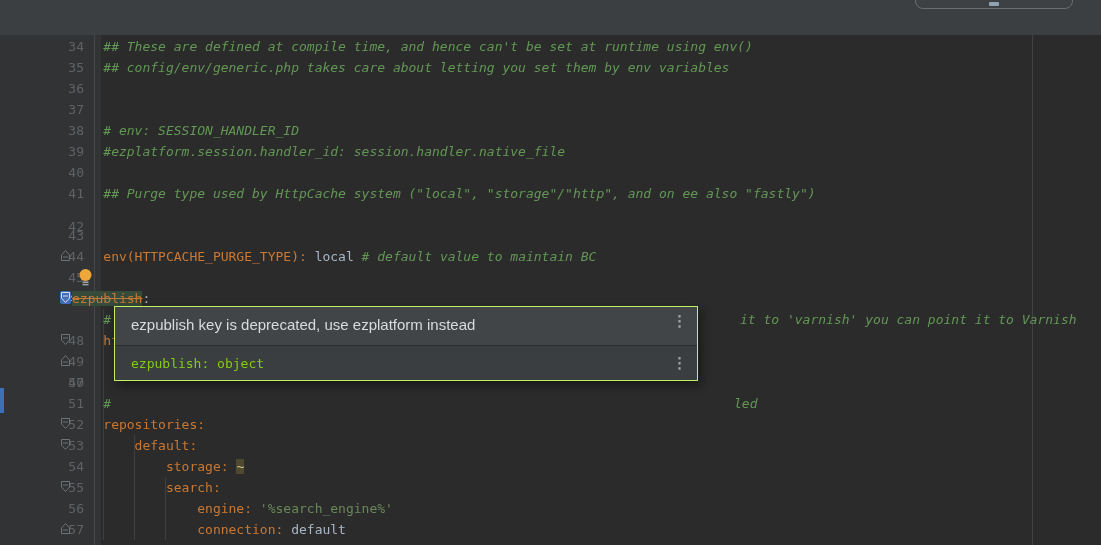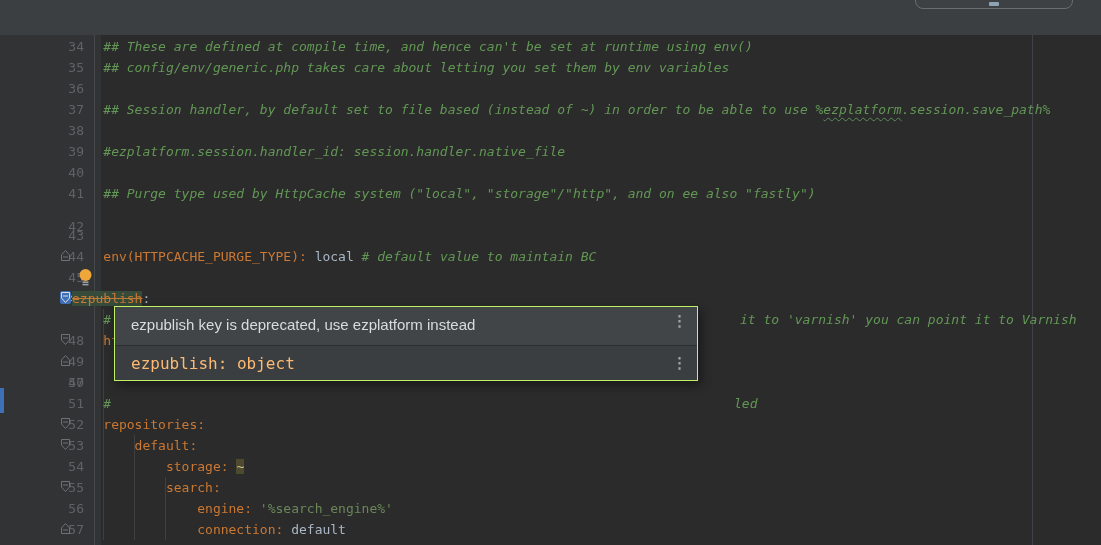--- a/index.html
+++ b/index.html
@@ -56,21 +56,21 @@
          box-shadow:3px 4px 10px rgba(0,0,0,.45);font-family:"Liberation Sans",sans-serif;box-sizing:border-box;}
   .popup-top{background:#414547;padding:7px 10px 5px 16px;}
   .popup-row1{display:flex;justify-content:space-between;align-items:flex-start;height:26px;
               color:#d8dcdf;font-size:15px;line-height:22px;}
   .popup-row2{display:flex;align-items:center;height:25px;font-size:15px;padding-right:6px;}
   .link{color:#4e9af5;cursor:pointer;}
   .shortcut{color:#7d8285;margin-left:14px;}
   .more{margin-left:auto;}
   .popup-bottom{background:#3a3e40;border-top:1px solid #2c2f31;height:34px;padding:0 10px 0 16px;
                 display:flex;align-items:center;justify-content:space-between;}
-  .mono{font-family:"DejaVu Sans Mono",monospace;font-size:16px;color:#fdba74;}
+  .mono{font-family:"DejaVu Sans Mono",monospace;font-size:13px;color:#84cc16;}
   .kebab{color:#9fa4a7;font-size:15px;font-weight:bold;line-height:14px;cursor:pointer;}
 </style>
 </head>
 <body>
 
 <div class="app">
 
   <div class="tabbar">
     <div class="float-ctl">
       <span class="float-glyph"></span>
@@ -138,21 +138,21 @@
           </svg></div>
         <div class="fold" style="top: 487px;"><svg width="11" height="13">
             <polygon points="1.5,11.5 9.5,11.5 9.5,6 5.5,1.5 1.5,6" fill="none" stroke="#6d7275" stroke-width="1"></polygon>
             <line x1="3" y1="8" x2="8" y2="8" stroke="#6d7275" stroke-width="1"></line>
           </svg></div>
       </div>
     <div class="code" id="code">
         <div class="cl" style="top: 1px;"><span class="com">    ## These are defined at compile time, and hence can't be set at runtime using env()</span></div>
         <div class="cl" style="top: 22px;"><span class="com">    ## config/env/generic.php takes care about letting you set them by env variables</span></div>
         <div class="cl" style="top: 43px;"></div>
-        <div class="cl" style="top: 64px;"><span class="com">    ## Session handler, by default set to file based (instead of ~) in order to be able to use %</span><span class="wavy">ezplatform</span><span class="com">.session.save_path%</span></div>
+        <div class="cl" style="top: 85px;"><span class="com">    # env: SESSION_HANDLER_ID</span></div>
         <div class="cl" style="top: 106px;"><span class="com">    #ezplatform.session.handler_id: session.handler.native_file</span></div>
         <div class="cl" style="top: 127px;"></div>
         <div class="cl" style="top: 148px;"><span class="com">    ## Purge type used by HttpCache system ("local", "storage"/"http", and on ee also "fastly")</span></div>
         <div class="cl" style="top: 190px;"></div>
         <div class="cl" style="top: 211px;"><span class="key">    env(HTTPCACHE_PURGE_TYPE):</span><span class="pl"> local </span><span class="com"># default value to maintain BC</span></div>
         <div class="cl" style="top: 232px;"><svg class="bulb" width="15" height="19" viewBox="0 0 15 19">
             <circle cx="7.5" cy="7" r="6" fill="#f0a73a"></circle>
             <rect x="4.5" y="13.4" width="6" height="1.6" fill="#9aa0a4"></rect>
             <rect x="4.5" y="15.8" width="6" height="1.6" fill="#9aa0a4"></rect>
           </svg></div>

